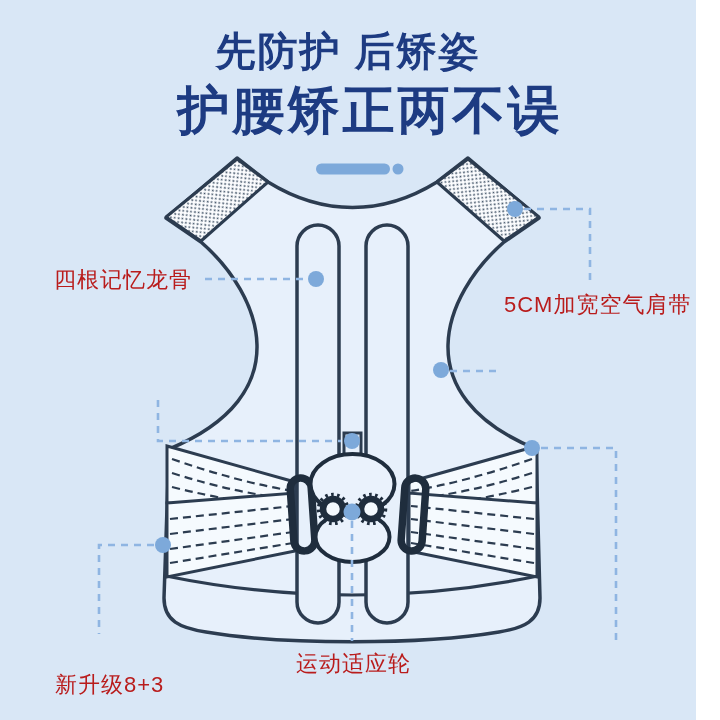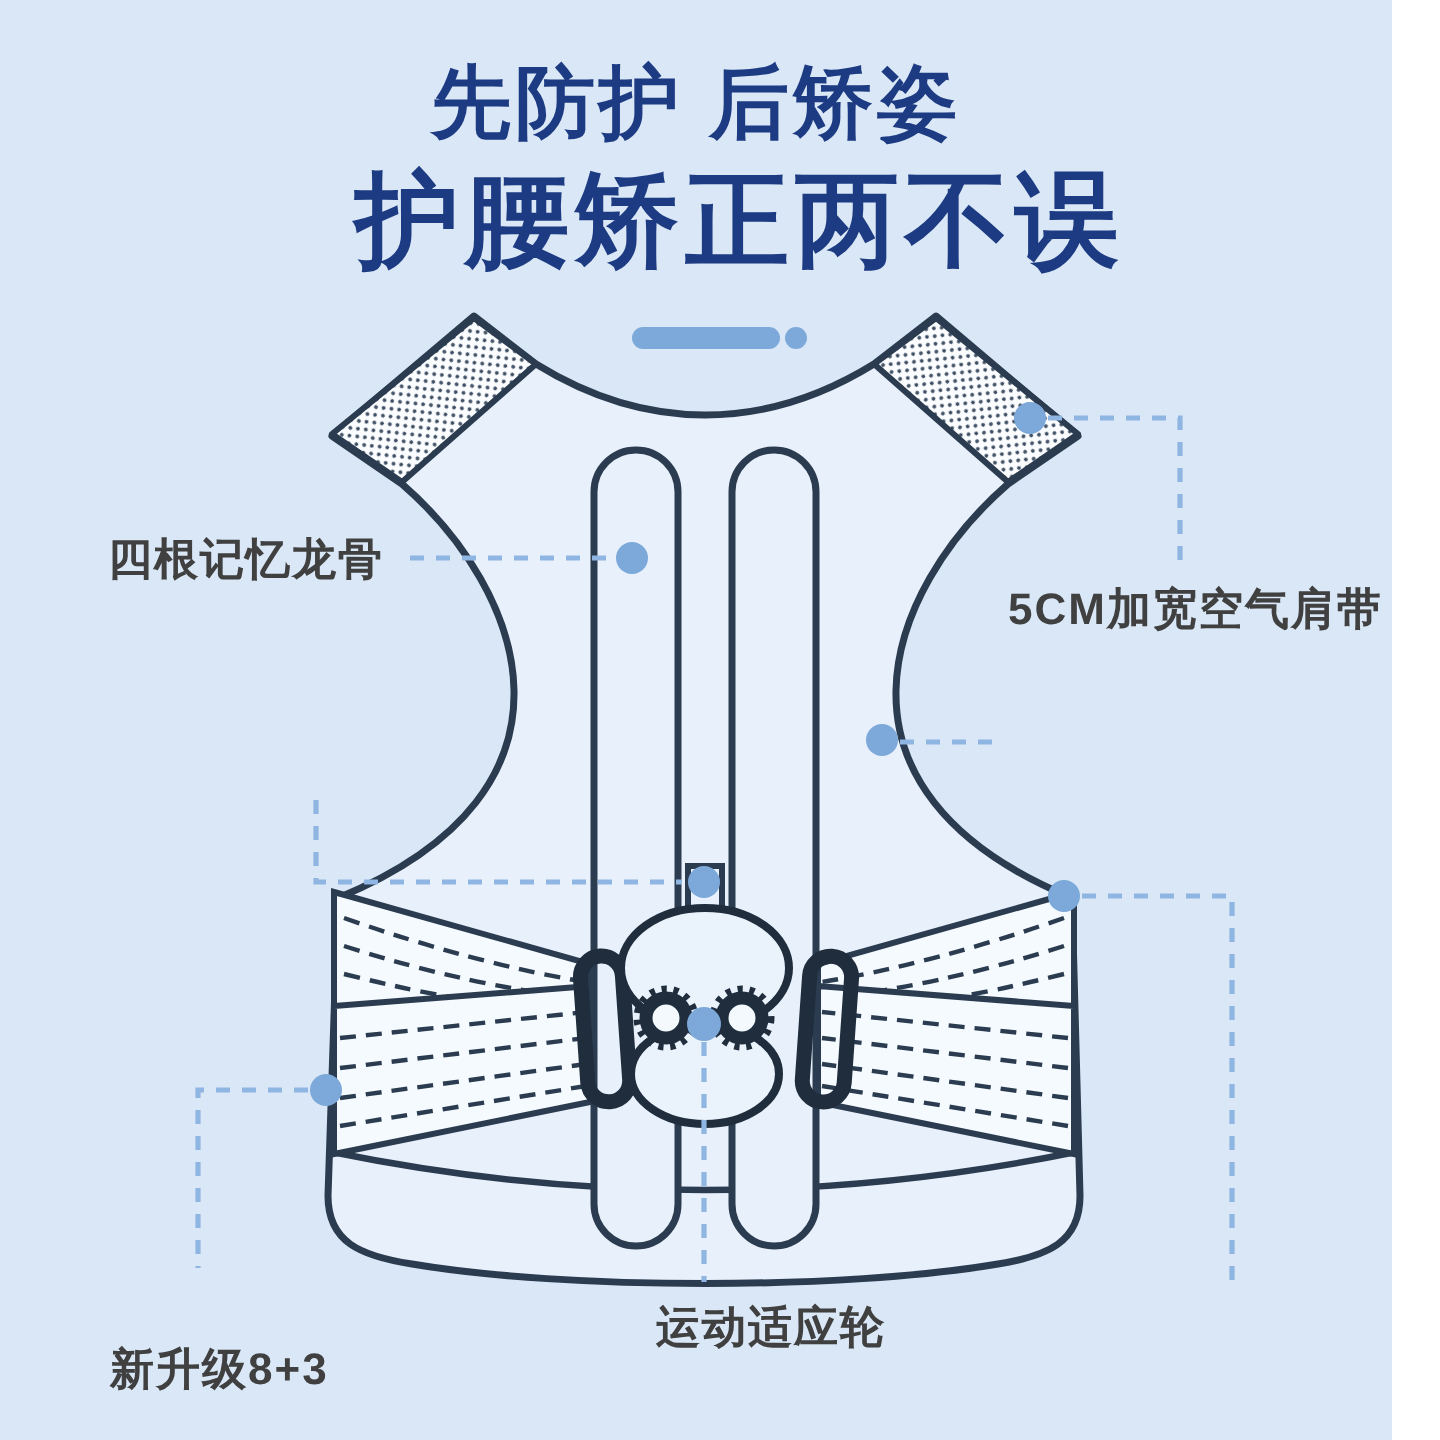--- a/index.html
+++ b/index.html
@@ -11,31 +11,31 @@
     font-family:"Liberation Sans","DejaVu Sans",sans-serif;
   }
   .art{position:absolute;left:0;top:0;}
   .title1,.title2{
     position:absolute;left:0;right:0;text-align:center;
     color:#1d3b82;font-weight:900;white-space:nowrap;
   }
   .title1{top:24px;font-size:40px;letter-spacing:2px;}
   .title2{top:76px;font-size:52px;letter-spacing:3px;padding-left:44px;}
   .lbl{
-    position:absolute;color:#404040;font-weight:bold;
+    position:absolute;color:#b91c1c;font-weight:normal;
     font-size:22px;white-space:nowrap;letter-spacing:1px;
   }
   .lbl.sub{font-weight:normal;color:#4d4d4d;font-size:21px;}
   .lbl-keel{left:54px;top:265px;}
   .lbl-adjust{left:84px;top:349px;}
   .lbl-shoulder{left:504px;top:290px;text-align:center;}
   .lbl-yband{left:502px;top:358px;}
   .lbl-upgrade{left:55px;top:642px;margin-top:28px;}
   .lbl-upgrade-sub{left:55px;top:674px;}
-  .lbl-wheel{left:296px;top:649px;margin-left:32px;}
+  .lbl-wheel{left:296px;top:649px;}
   .lbl-armpit{left:539px;top:649px;}
 </style>
 </head>
 <body>
 
 <div class="stage">
 
   <svg class="art" width="720" height="720" viewBox="0 0 720 720">
     <defs>
       <pattern id="dotpatL" width="5.5" height="5.5" patternUnits="userSpaceOnUse" patternTransform="rotate(-39)">

